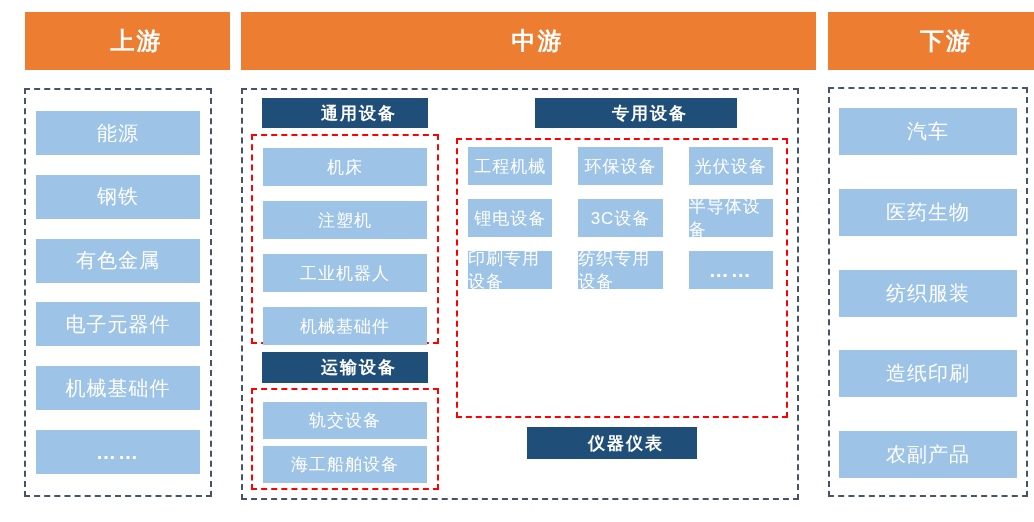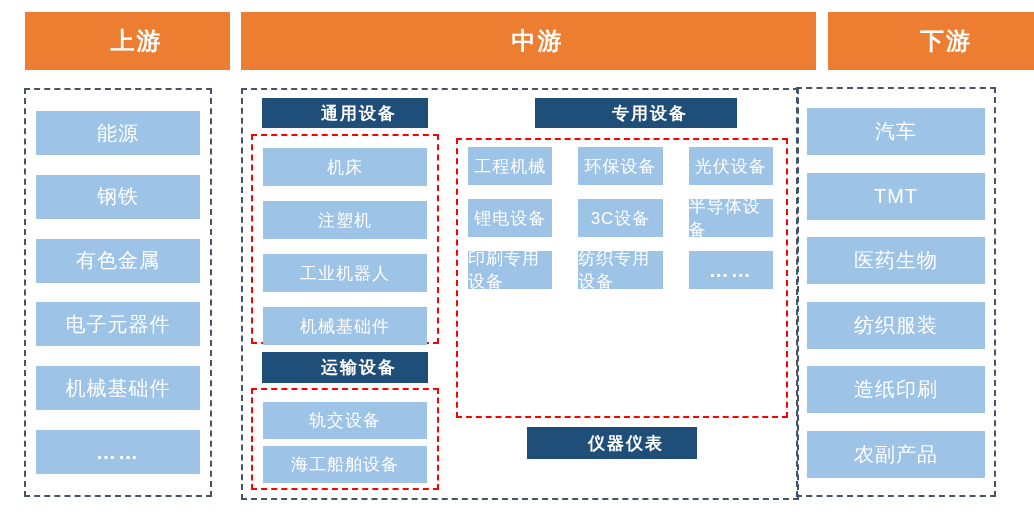--- a/index.html
+++ b/index.html
@@ -94,22 +94,21 @@
       <div class="item mid-item">印刷专用设备</div>
       <div class="item mid-item">纺织专用设备</div>
       <div class="item mid-item dots">……</div>
     </div>
 
     <div class="navy-label" style="left:284px; top:337px; width:170px; height:32px;">仪器仪表</div>
   </div>
 
   <div class="hdr" style="left:828px; top:12px; width:200px; height:58px;">下游</div>
 
-  <div class="dash-box side-stack down-box" style="left:796px; top:87px; width:200px; height:410px;">
+  <div class="dash-box side-stack down-box" style="left:828px; top:87px; width:200px; height:410px;">
     <div class="item">汽车</div>
-    <div class="item">TMT</div>
     <div class="item">医药生物</div>
     <div class="item">纺织服装</div>
     <div class="item">造纸印刷</div>
     <div class="item">农副产品</div>
   </div>
 
 </div>
 
 </body></html>

